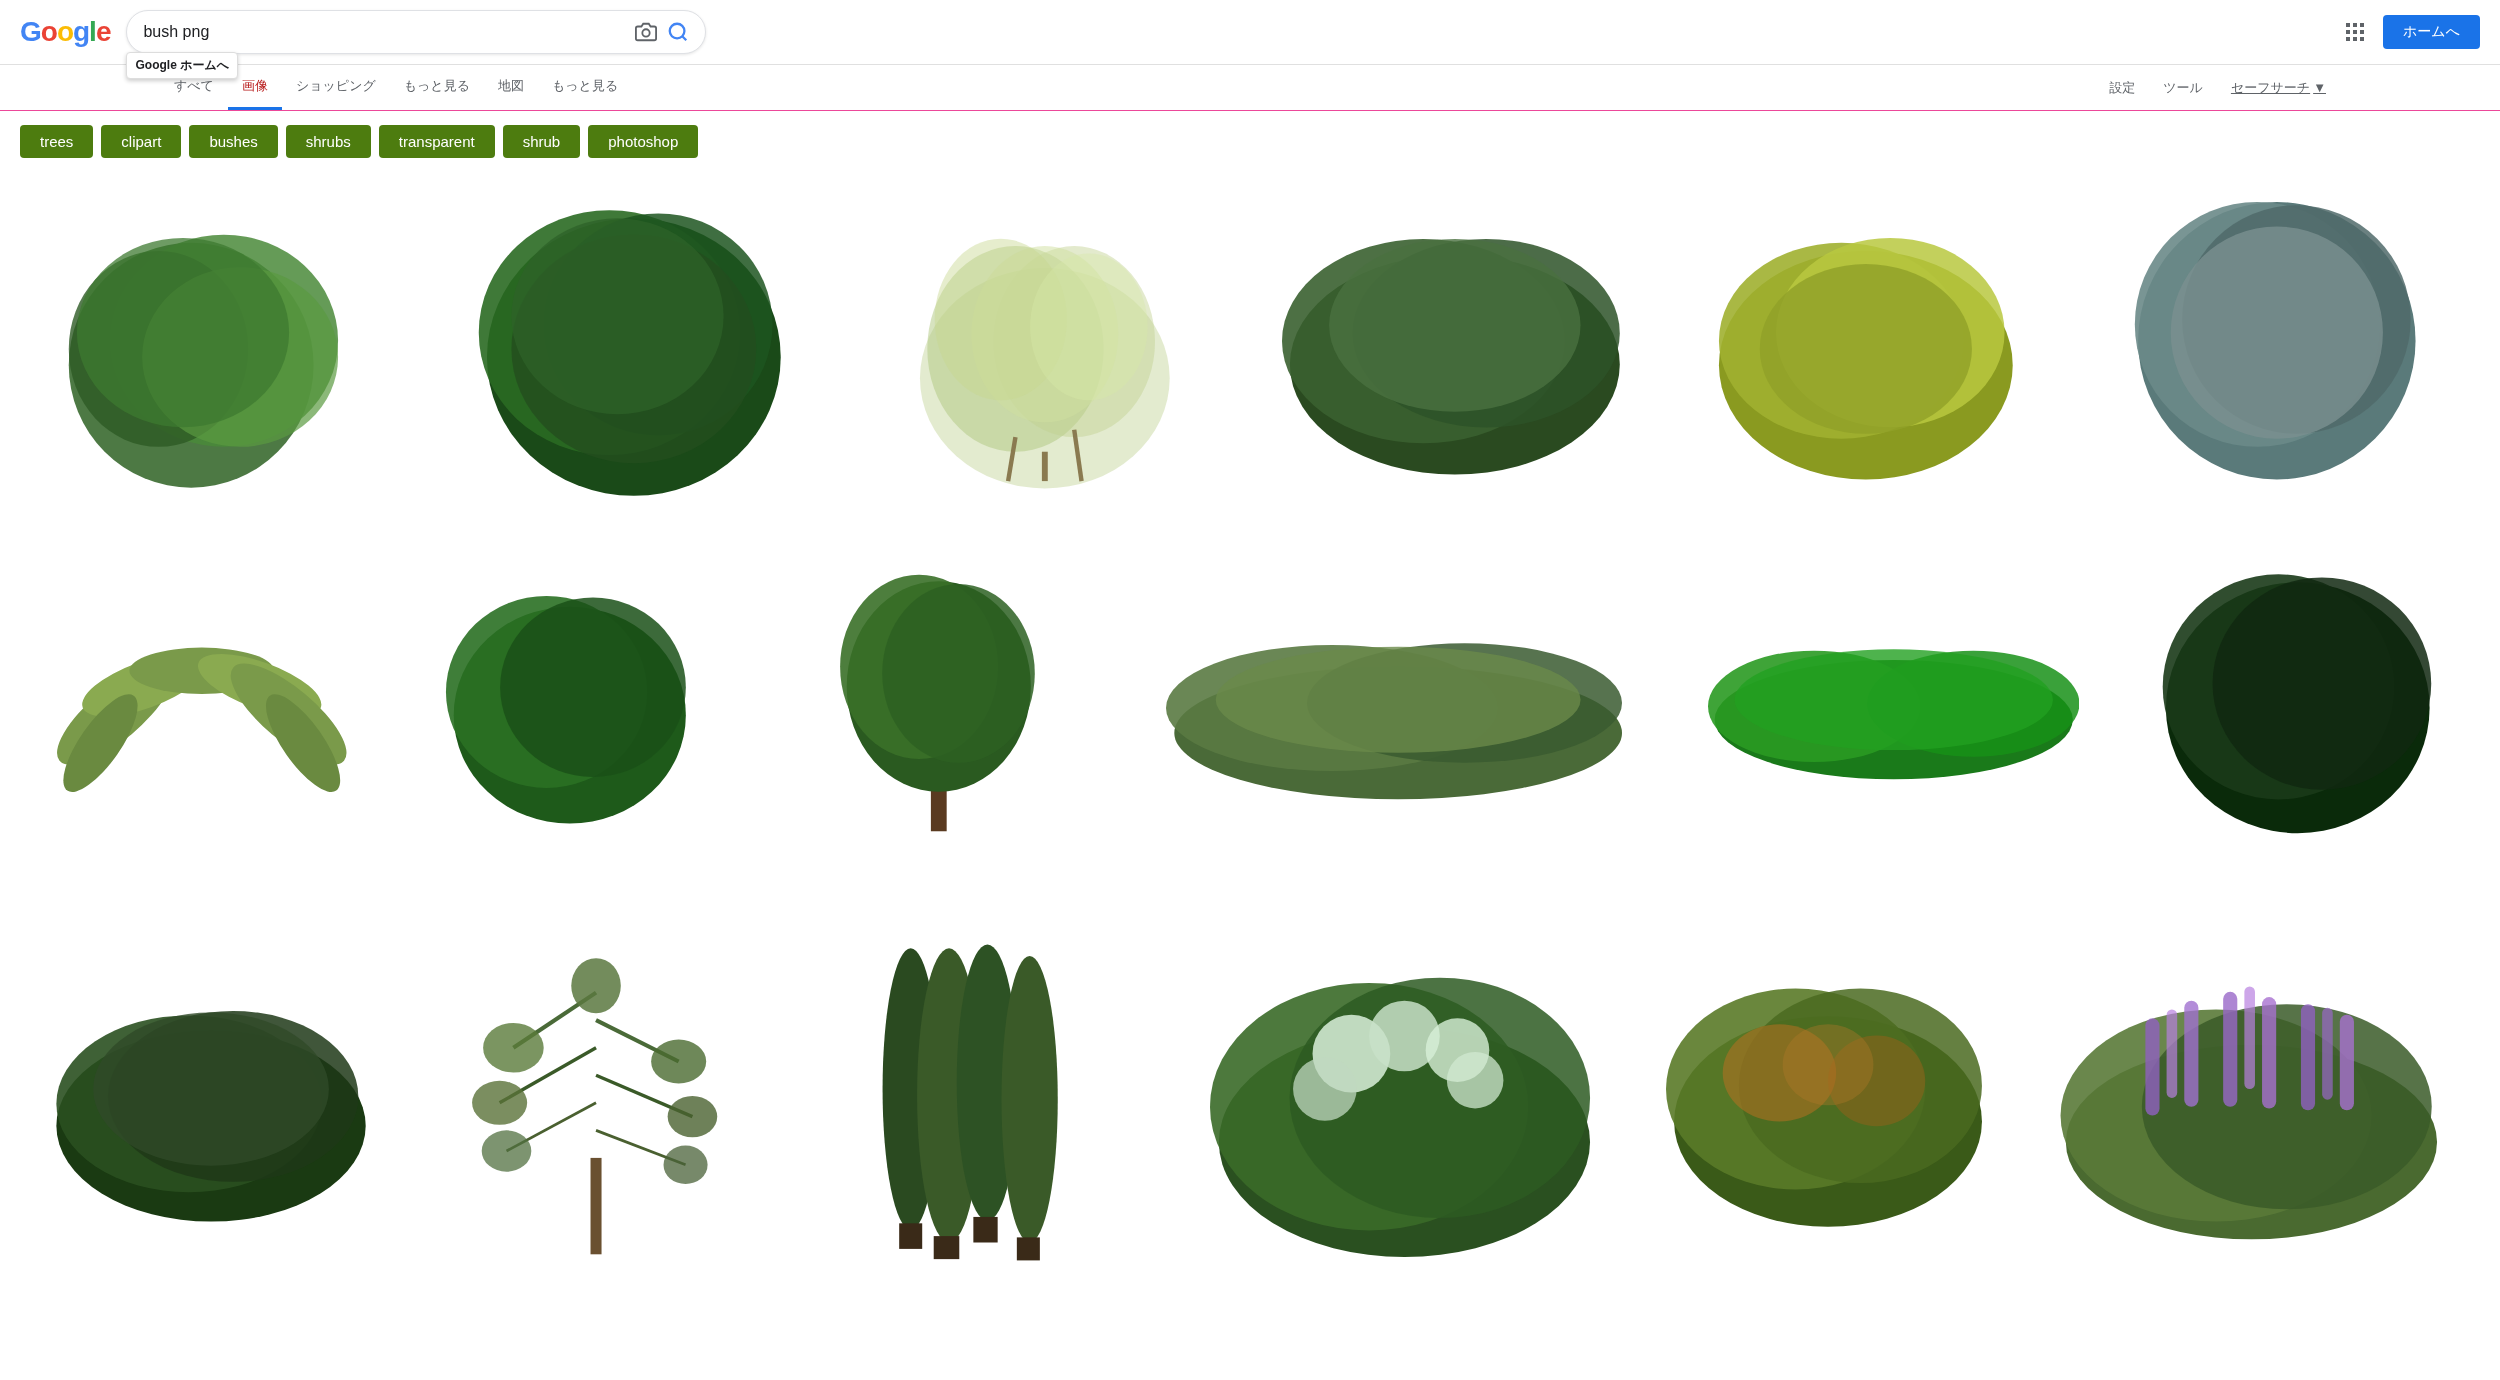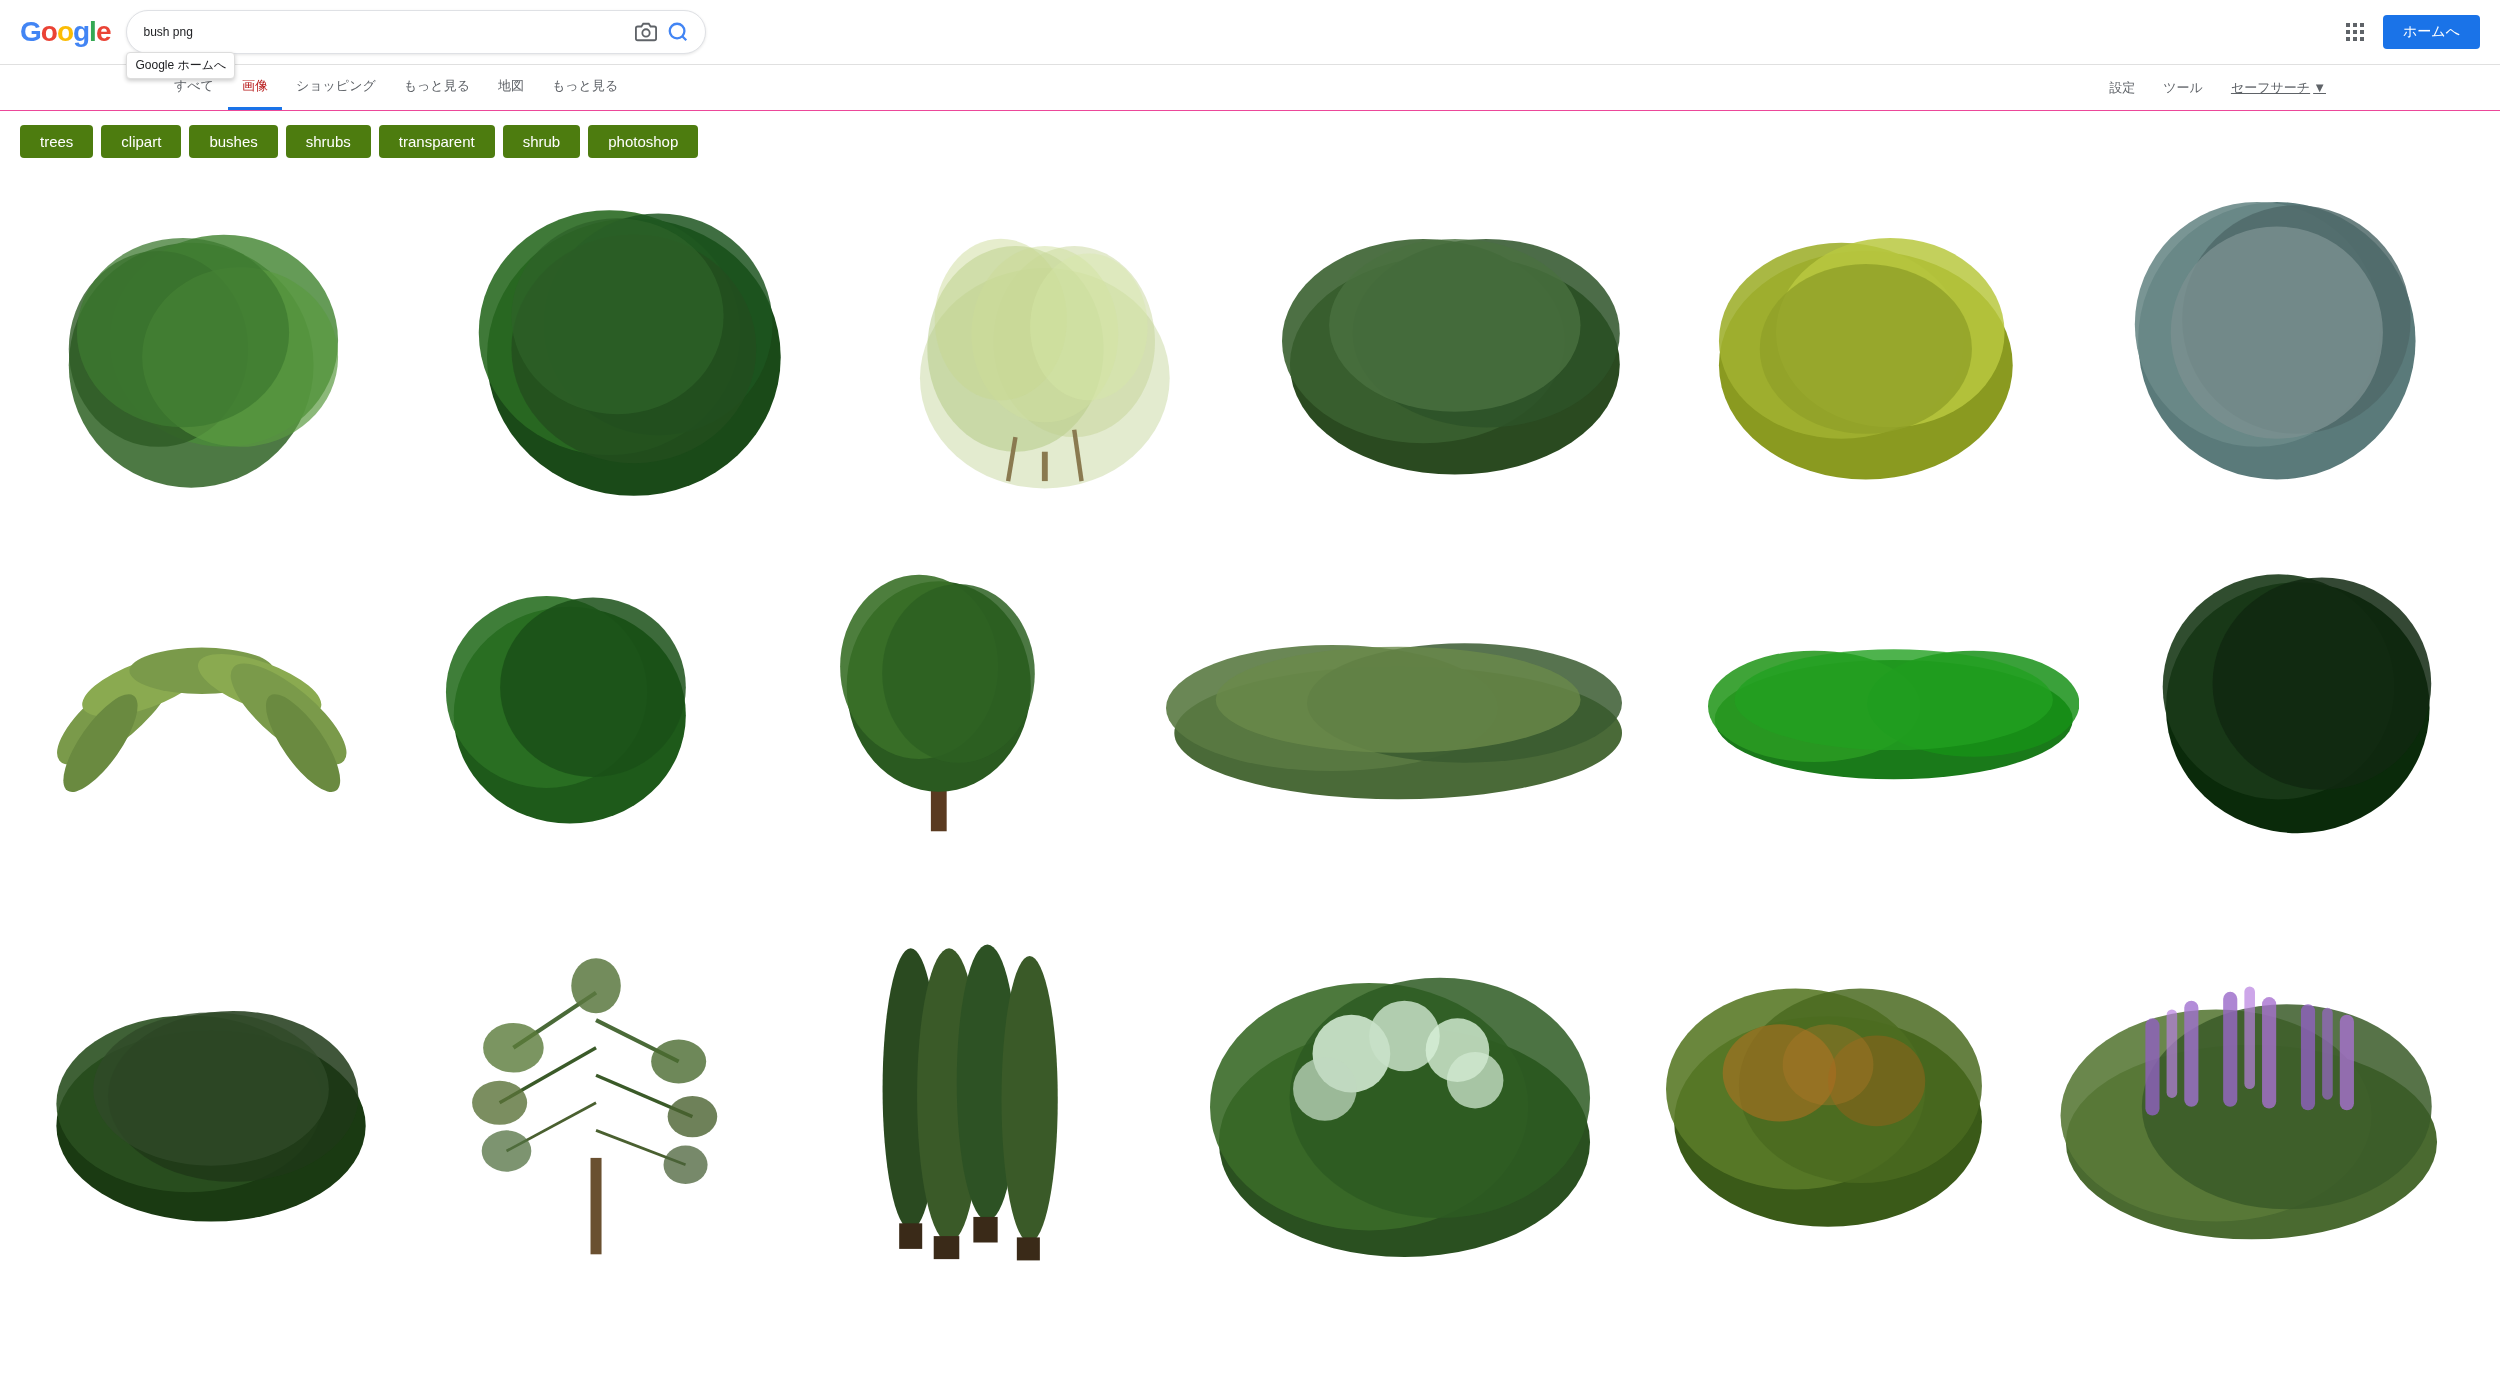--- a/index.html
+++ b/index.html
@@ -63,20 +63,21 @@
       left: 0;
       background: #fff;
       border: 1px solid #ddd;
       border-radius: 4px;
       padding: 4px 8px;
       font-size: 12px;
       color: #202124;
       box-shadow: 0 2px 4px rgba(0,0,0,0.2);
       white-space: nowrap;
       z-index: 10;
+      font-weight: bold;
     }
 
     #header-right {
       display: flex;
       align-items: center;
       gap: 16px;
       margin-left: auto;
     }
     #login-btn {
       background: #1a73e8;
@@ -207,21 +208,21 @@
   <div id="google-logo">
     <span class="g-blue">G</span>
       <span class="g-red">o</span>
       <span class="g-yellow">o</span>
       <span class="g-blue">g</span>
       <span class="g-green">l</span>
       <span class="g-red">e</span>
   </div>
   <div id="search-bar-wrap">
     <div id="search-input-container">
-      <input type="text" value="bush png" style="font-size: 12px;">
+      <input type="text" value="bush png" style="font-size: 16px;">
       <div id="search-icons">
         <svg width="22" height="22" viewBox="0 0 24 24" fill="none" stroke="#5f6368" stroke-width="2">
           <path d="M23 19a2 2 0 01-2 2H3a2 2 0 01-2-2V8a2 2 0 012-2h4l2-3h6l2 3h4a2 2 0 012 2z"></path>
           <circle cx="12" cy="13" r="4"></circle>
         </svg>
         <svg width="22" height="22" viewBox="0 0 24 24" fill="none" stroke="#4285F4" stroke-width="2.5">
           <circle cx="11" cy="11" r="8"></circle>
           <line x1="21" y1="21" x2="16.65" y2="16.65"></line>
         </svg>
       </div>

